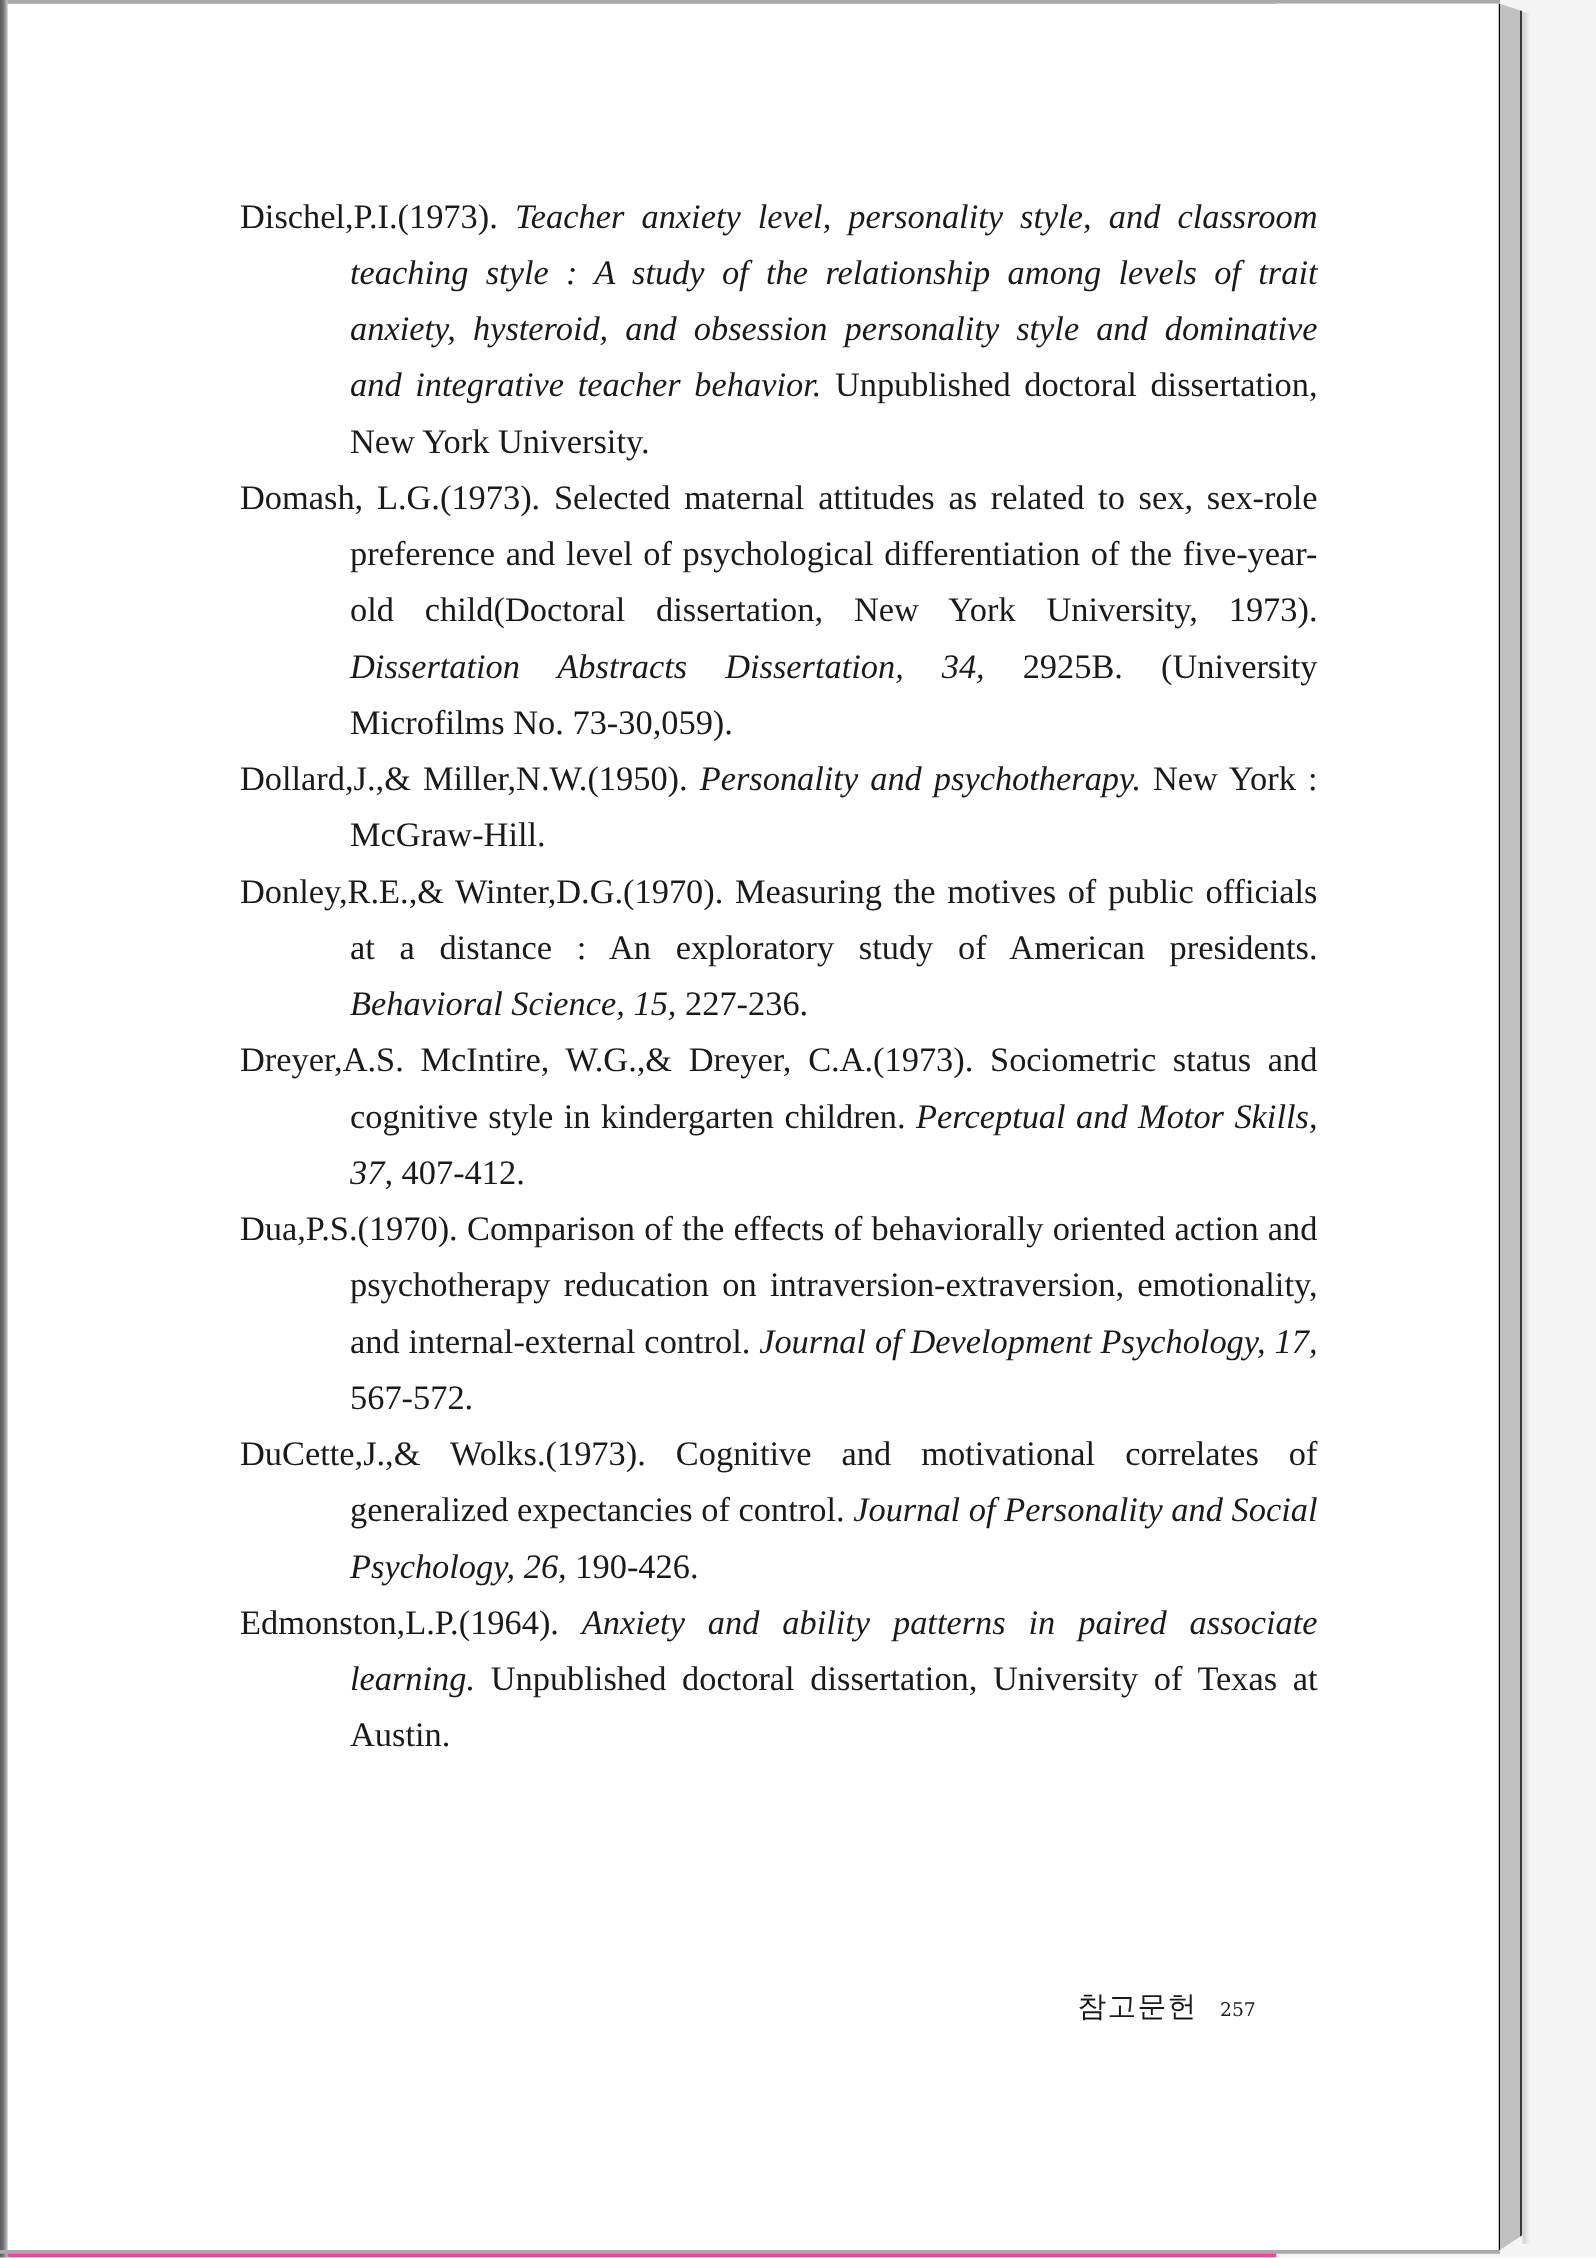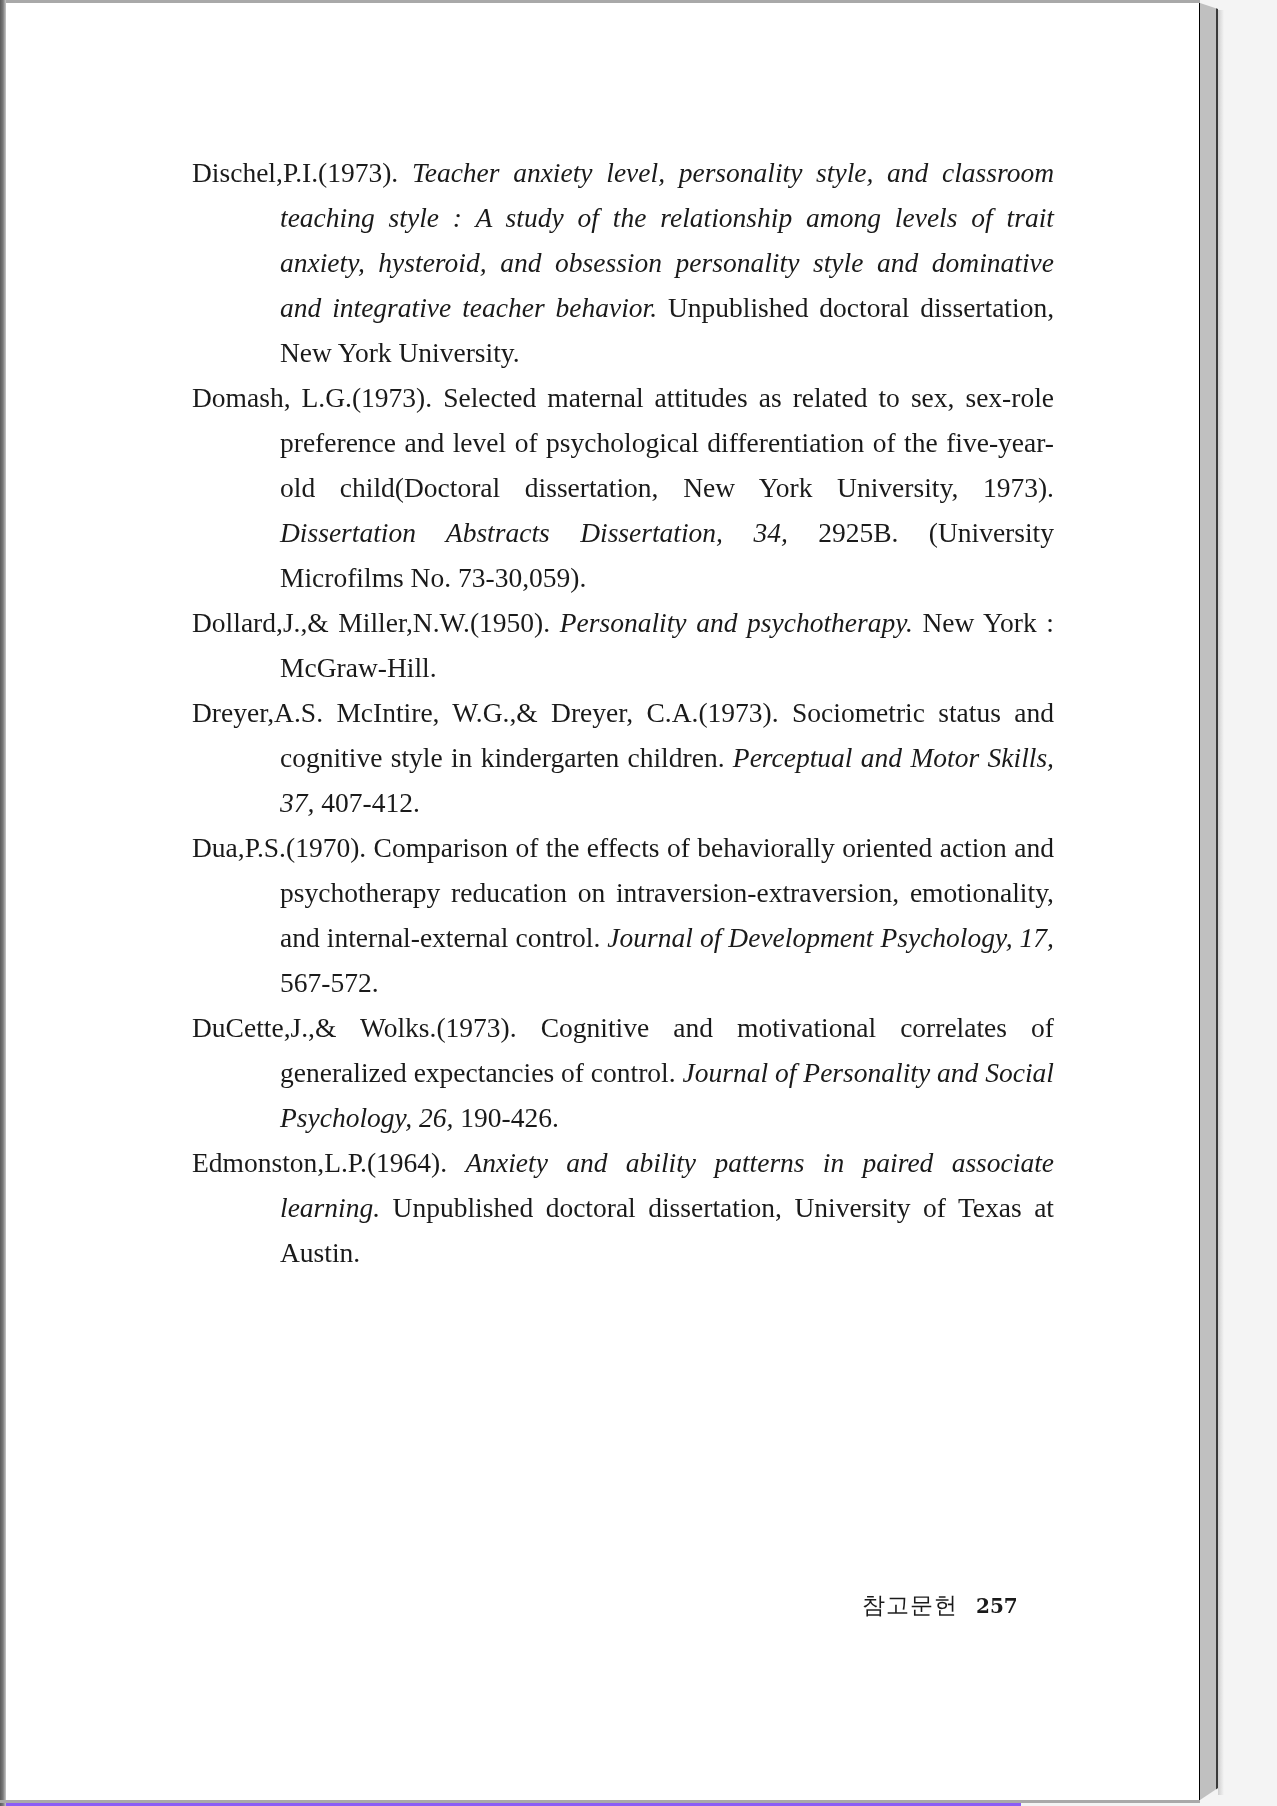--- a/index.html
+++ b/index.html
@@ -7,21 +7,21 @@
     padding: 0;
     width: 1277px;
     height: 1806px;
     background: #f4f4f4;
     overflow: hidden;
   }
   .viewer {
     position: relative;
     width: 1021px;
     height: 1806px;
-    background: #8b5cf6;
+    background: #ec4899;
   }
   
   .top-rule {
     position: absolute;
     left: 0; top: 0;
     width: 1200px; height: 3px;
     background: #a9a9a9;
   }
   
   .left-rule {
@@ -84,22 +84,22 @@
     font-family: "DejaVu Serif", "Liberation Serif", serif;
     font-size: 23px;
     color: #1a1a1a;
     white-space: nowrap;
   }
   .footer .section {
     letter-spacing: 1px;
   }
   .footer .page-number {
     margin-left: 18px;
-    font-weight: bold;
-    font-size: 20px;
+    font-weight: normal;
+    font-size: 15px;
     margin-top: 22px;
   }
 </style>
 </head>
 <body>
 
 <div class="viewer">
   <div class="top-rule"></div>
   <div class="left-rule"></div>
   <div class="page"></div>
@@ -107,20 +107,21 @@
   <div class="page-edge-shadow"></div>
   <div class="bottom-rule"></div>
 
   <div class="refs">
     <p class="ref"><span>Dischel,P.I.(1973). </span><i>Teacher anxiety level, personality style, and classroom teaching style : A study of the relationship among levels of trait anxiety, hysteroid, and obsession personality style and dominative and integrative teacher behavior.</i><span> Unpublished doctoral dissertation, New York University.</span></p>
 
     <p class="ref"><span>Domash, L.G.(1973). Selected maternal attitudes as related to sex, sex-role preference and level of psychological differentiation of the five-year-old child(Doctoral dissertation, New York University, 1973). </span><i>Dissertation Abstracts Dissertation, 34,</i><span> 2925B. (University Microfilms No. 73-30,059).</span></p>
 
     <p class="ref"><span>Dollard,J.,&amp; Miller,N.W.(1950). </span><i>Personality and psychotherapy.</i><span> New York : McGraw-Hill.</span></p>
 
+    <p class="ref"><span>Donley,R.E.,&amp; Winter,D.G.(1970). Measuring the motives of public officials at a distance : An exploratory study of American presidents. </span><i>Behavioral Science, 15,</i><span> 227-236.</span></p>
 
     <p class="ref"><span>Dreyer,A.S. McIntire, W.G.,&amp; Dreyer, C.A.(1973). Sociometric status and cognitive style in kindergarten children. </span><i>Perceptual and Motor Skills, 37,</i><span> 407-412.</span></p>
 
     <p class="ref"><span>Dua,P.S.(1970). Comparison of the effects of behaviorally oriented action and psychotherapy reducation on intraversion-extraversion, emotionality, and internal-external control. </span><i>Journal of Development Psychology, 17,</i><span> 567-572.</span></p>
 
     <p class="ref"><span>DuCette,J.,&amp; Wolks.(1973). Cognitive and motivational correlates of generalized expectancies of control. </span><i>Journal of Personality and Social Psychology, 26,</i><span> 190-426.</span></p>
 
 
     <p class="ref"><span>Edmonston,L.P.(1964). </span><i>Anxiety and ability patterns in paired associate learning.</i><span> Unpublished doctoral dissertation, University of Texas at Austin.</span></p>
   </div>

